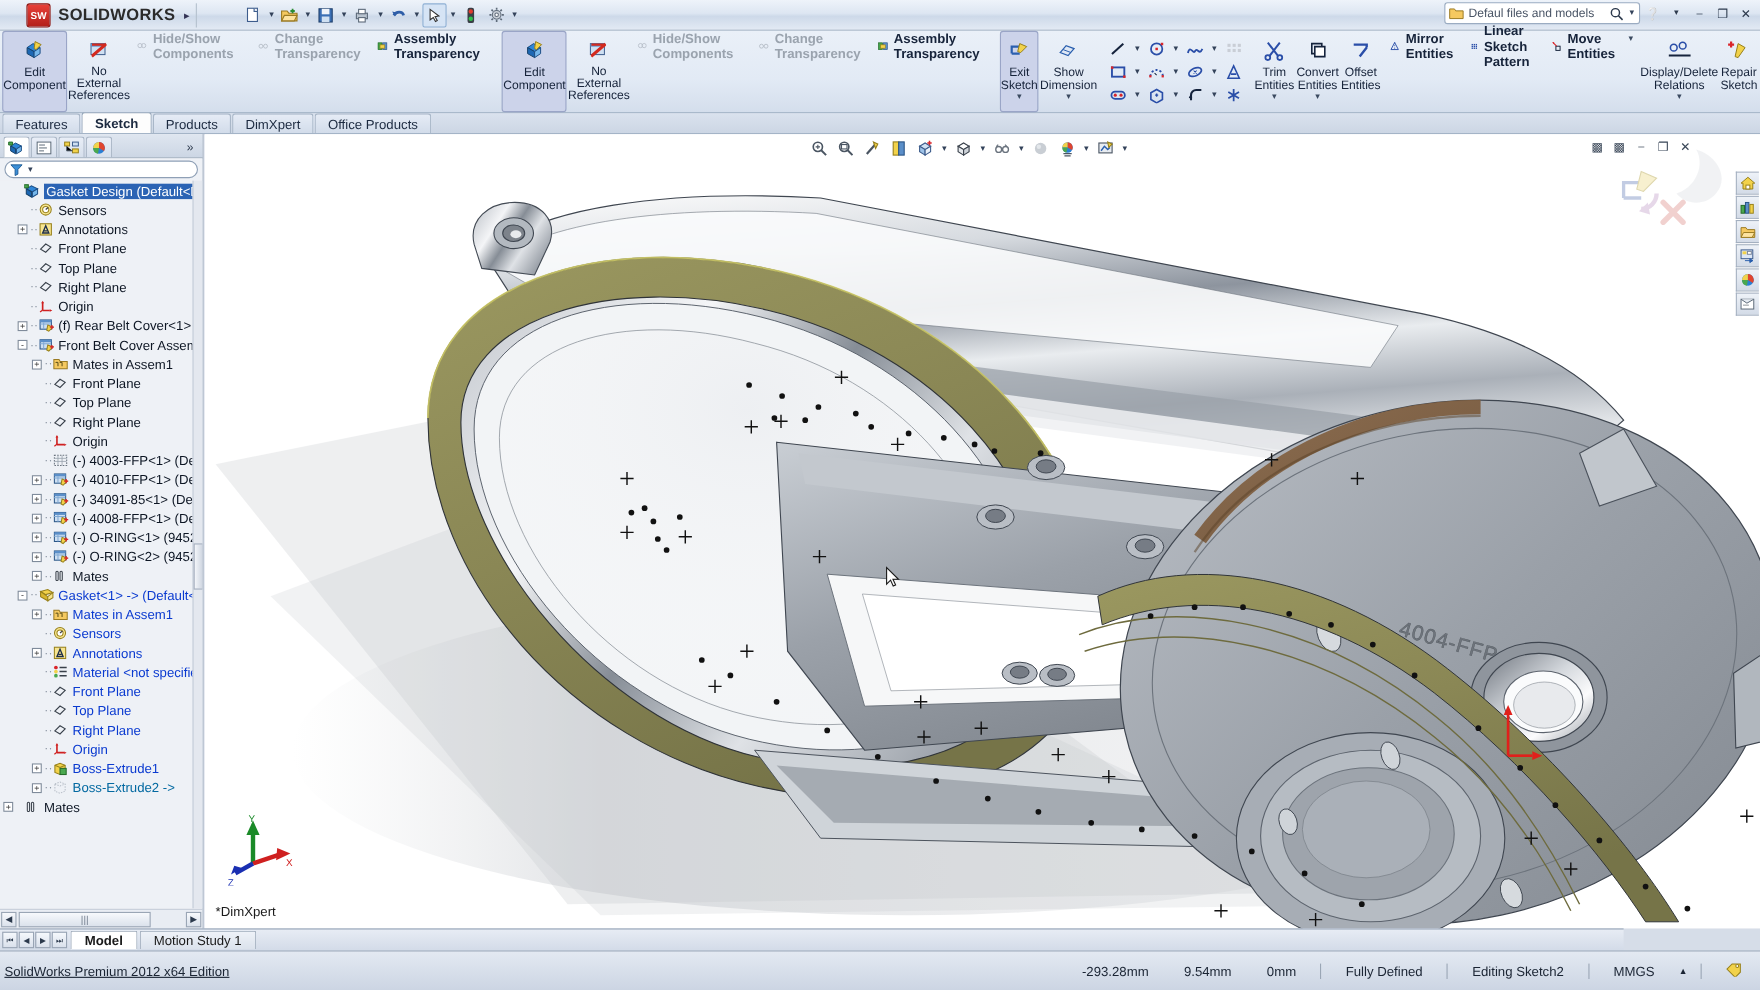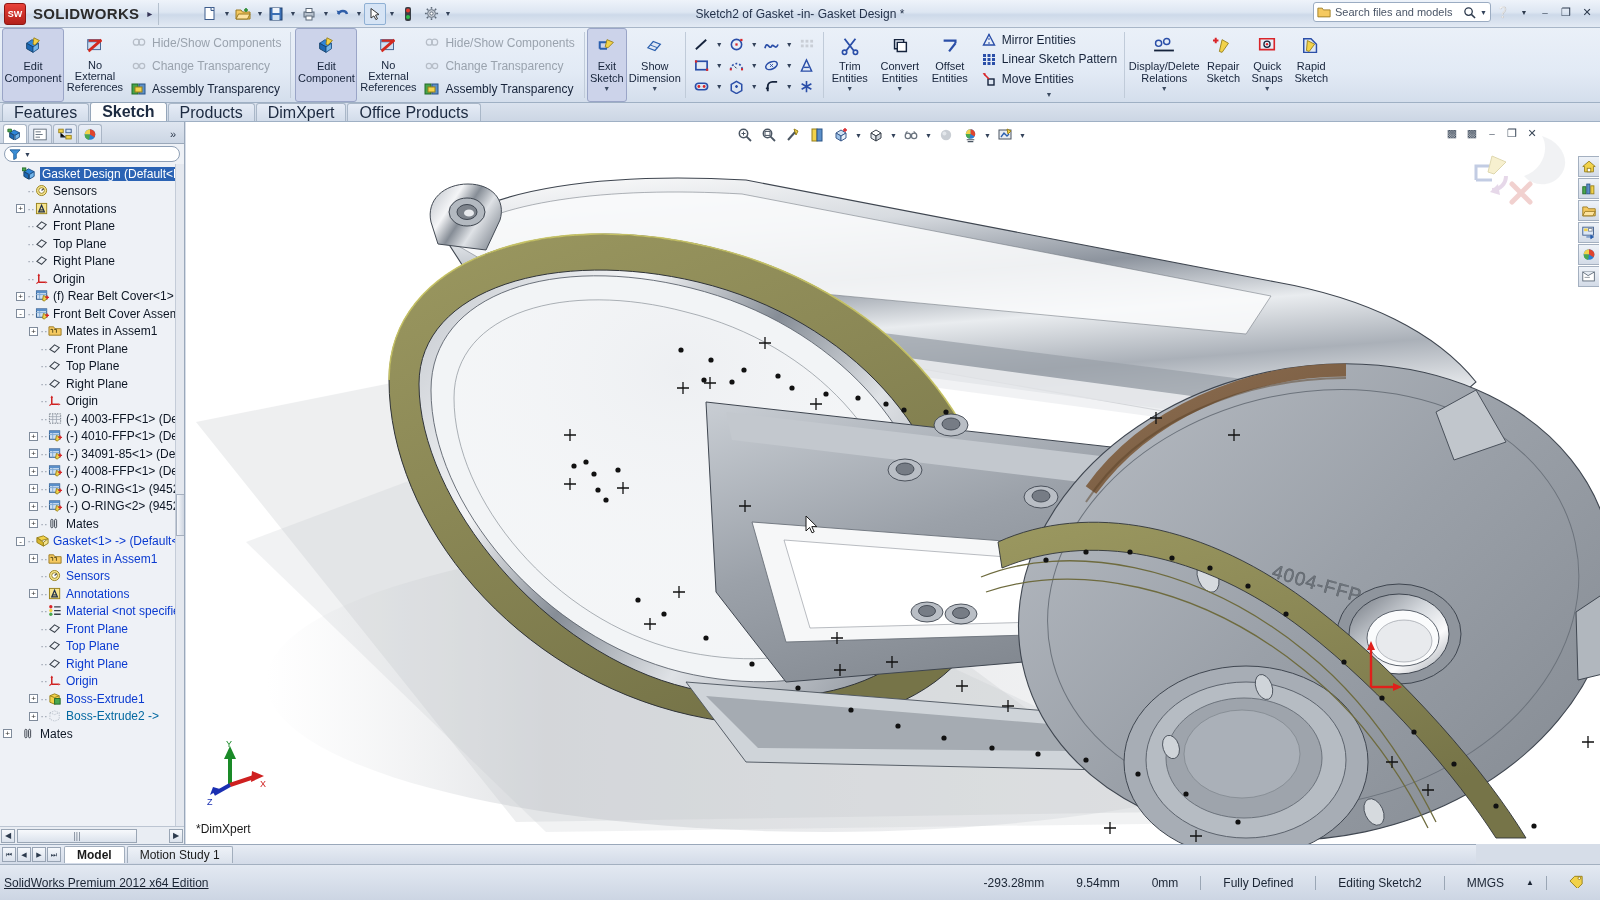--- a/index.html
+++ b/index.html
@@ -12,21 +12,21 @@
     color: #1a1a1a;
     background: #d6dde8;
   }
   #app { position: relative; width: 1600px; height: 900px; }
 
   
   .titlebar {
     position: absolute; top: 0; left: 0; width: 1600px; height: 28px;
     background: linear-gradient(to bottom, #eef3fa 0%, #dde6f2 45%, #cdd9e9 55%, #e3eaf4 100%);
     border-bottom: 1px solid #a8b6c8;
-    display: flex; align-items: center;
+    display: flex; align-items: center; padding-left: 20px;
   }
   .sw-logo {
     width: 22px; height: 22px; margin-left: 4px; border-radius: 3px;
     background: linear-gradient(to bottom,#e8413a,#b3201a);
     color: #fff; font-weight: bold; font-size: 9px;
     display:flex;align-items:center;justify-content:center;
     border: 1px solid #8d1612; position: relative;
   }
   .sw-word {
     margin-left: 7px; font-weight: bold; font-size: 15px;
@@ -73,40 +73,40 @@
   .bigbtn .ico { height:24px; display:flex; align-items:center; justify-content:center; }
   .bigbtn .lbl { font-size:11px; line-height:12px; text-align:center; margin-top:2px; color:#16233a;}
   .bigbtn .dd { font-size:7px; color:#3b4a60; margin-top:1px; }
 
   .smallrow {
     display:flex; align-items:center; height:23px; padding:0 4px; gap:5px;
     border:1px solid transparent; border-radius:2px; cursor:default;
   }
   .smallrow .lbl { font-size:12px; color:#16233a; }
   .smallrow.dim .lbl { color:#9aa3ae; }
-  .stack { display:flex; flex-direction:column; justify-content:flex-end; padding:2px 0; }
+  .stack { display:flex; flex-direction:row; justify-content:center; padding:2px 0;font-weight:bold; }
 
   .sketchgrid { display:flex; flex-direction:column; justify-content:center; padding:3px 2px;}
   .sgrow { display:flex; align-items:center; height:21px; }
   .sgitem { width:24px;height:21px;display:flex;align-items:center;justify-content:center;
             border:1px solid transparent;border-radius:2px;}
   .sgcar { width:11px;height:21px;display:flex;align-items:center;justify-content:center;
            font-size:7px;color:#33425a;}
 
   .dd-bottom { text-align:center;font-size:7px;color:#3b4a60;height:11px;line-height:11px;}
 
   
   .cmdtabs {
     position:absolute; top:103px; left:0; width:1600px; height:19px;
     display:flex; align-items:flex-end; padding-left:2px;
     background:linear-gradient(to bottom,#dae2ee,#ccd6e4);
     border-bottom:1px solid #9fb0c4;
   }
   .ctab {
-    height:18px; padding:0 11px; font-size:16px; color:#1c2a40;
+    height:18px; padding:0 11px; font-size:12px; color:#1c2a40;
     display:flex;align-items:center;
     background:linear-gradient(to bottom,#e6ecf6,#d2dcea);
     border:1px solid #a9b7c8; border-bottom:none; margin-right:1px;
     border-radius:3px 3px 0 0; cursor:default;
   }
   .ctab.active { background:#fdfdfd; font-weight:bold; height:19px; border-color:#94a5b9;}
 
   
   .leftpanel {
     position:absolute; top:122px; left:0; width:185px; height:722px;
@@ -299,28 +299,27 @@
             <circle cx="8" cy="8" r="4.2" fill="#c8ced6" stroke="#5f6b7a"></circle>
             <circle cx="8" cy="8" r="1.7" fill="#fff" stroke="#5f6b7a"></circle>
             <g stroke="#5f6b7a" stroke-width="1.6">
               <path d="M8 1v2M8 13v2M1 8h2M13 8h2M3 3l1.4 1.4M11.6 11.6L13 13M13 3l-1.4 1.4M4.4 11.6L3 13"></path>
             </g>
           </svg>
       </div>
       <div class="qarrow">▼</div>
     </div>
 
-    <div class="title-center">Sketch2 of Gasket -in- Gasket Design *</div>
 
     <div class="tb-right">
       <div class="searchbox">
         <svg width="14" height="13" viewBox="0 0 16 14">
             <path d="M1 2h5l1.3 2H15v8H1z" fill="#f5c960" stroke="#9a7a22"></path>
           </svg>
-        <span class="ph">Search files and models</span>
+        <span class="ph">Defaul files and models</span>
         <svg width="13" height="13" viewBox="0 0 14 14">
             <circle cx="6" cy="6" r="4" fill="none" stroke="#2d3a4d" stroke-width="1.4"></circle>
             <path d="M9 9l4 4" stroke="#2d3a4d" stroke-width="1.6"></path>
           </svg>
         <span style="font-size:7px;color:#33425a">▼</span>
       </div>
       <div class="winbtn">❔</div>
       <div class="winbtn" style="font-size:7px">▼</div>
       <div class="winbtn">⎯</div>
       <div class="winbtn">❐</div>

